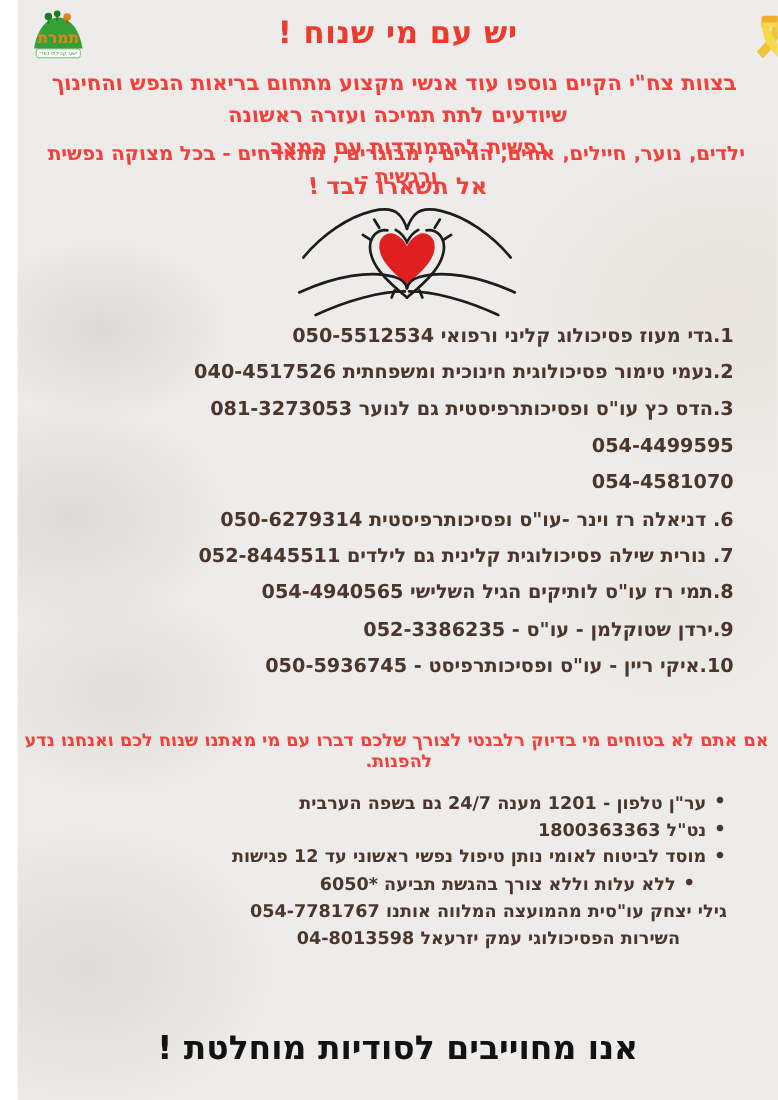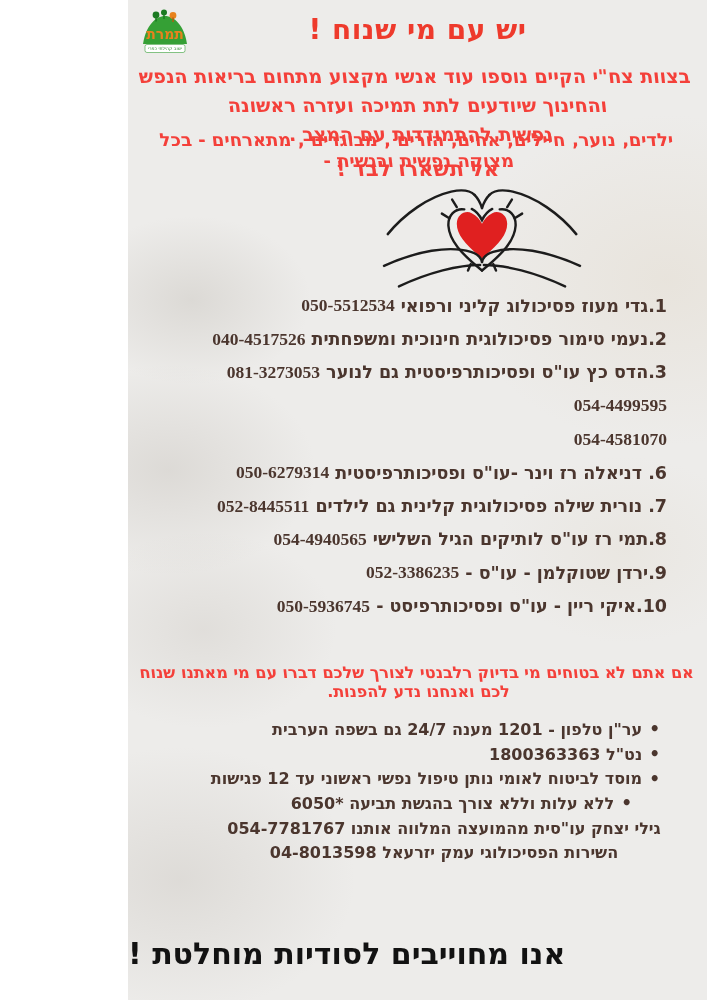--- a/index.html
+++ b/index.html
@@ -1,17 +1,17 @@
 <!DOCTYPE html>
 <html lang="he" dir="rtl"><head>
 <meta charset="utf-8">
 <style>
   html,body{margin:0;padding:0;}
   .page{
-    position:relative;width:579px;height:1000px;overflow:hidden;
+    position:relative;width:691px;height:1000px;overflow:hidden;
     background:#edecea;
     font-family:"DejaVu Sans",sans-serif;
     direction:rtl;
   }
   .page::before{
     content:"";position:absolute;inset:0;z-index:0;pointer-events:none;
     background:
       radial-gradient(ellipse 170px 120px at 11% 30%, rgba(186,181,173,.34), transparent 70%),
       radial-gradient(ellipse 210px 150px at 7% 47%, rgba(182,176,168,.30), transparent 70%),
       radial-gradient(ellipse 190px 140px at 13% 63%, rgba(188,182,174,.26), transparent 70%),
@@ -33,37 +33,37 @@
   .audience{position:absolute;top:129px;left:8px;right:8px;text-align:center;font-size:18px;}
   .alone{position:absolute;top:157px;left:8px;right:8px;text-align:center;font-size:21px;}
 
   .heart{position:absolute;top:180px;left:245px;width:218px;height:112px;}
 
   .contacts{position:absolute;top:289px;right:40px;display:flex;flex-direction:column;}
   .contact-row{
     height:33.4px;display:flex;align-items:center;gap:6px;justify-content:flex-start;
     color:#4b362e;font-weight:bold;font-size:17.5px;white-space:nowrap;
   }
-  .phone{direction:ltr;unicode-bidi:isolate;font-family:Liberation Serif, serif;}
+  .phone{direction:ltr;unicode-bidi:isolate;}
 
   .notice{position:absolute;top:663px;left:4px;right:4px;text-align:center;font-size:16px;}
 
   .resources{
     position:absolute;top:717px;right:47px;width:432px;
     display:flex;flex-direction:column;
     color:#4b362e;font-weight:bold;font-size:16px;
   }
   .res-row{height:24.7px;display:flex;align-items:center;justify-content:flex-start;white-space:nowrap;}
   .res-row.blt::before{content:"\2022";margin-left:7px;font-size:17px;}
   .ind1{padding-right:28px;}
   .ind2{padding-right:72px;}
   .res-center{justify-content:center;}
 
   .footer{
-    position:absolute;top:936px;left:0;right:0;text-align:left;
+    position:absolute;top:936px;left:0;right:0;text-align:center;
     color:#121212;font-size:30px;font-weight:bold;
   }
 </style>
 </head>
 <body>
 
 <div class="page">
   <div class="layer">
 
     <svg class="logo" viewBox="0 0 50 48">

